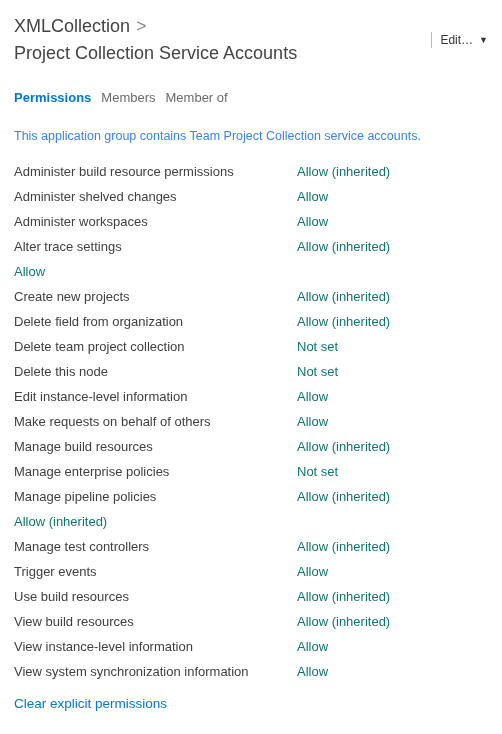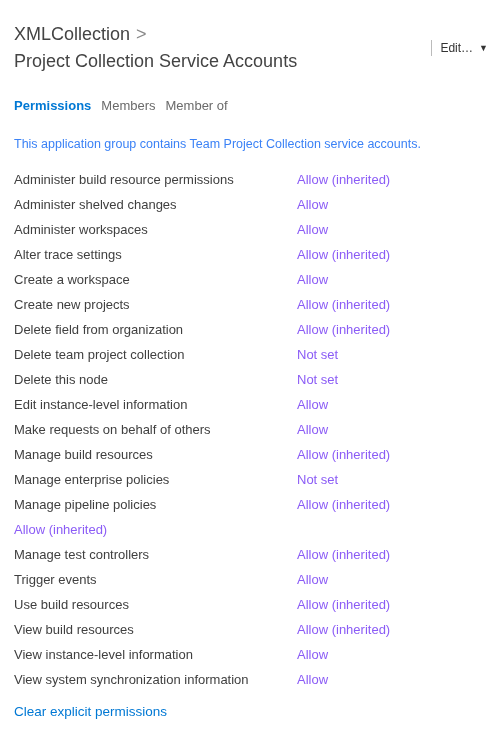--- a/index.html
+++ b/index.html
@@ -4,21 +4,21 @@
 <style>
   html, body {
     margin: 0;
     padding: 0;
     width: 502px;
     font-family: "Segoe UI", Arial, sans-serif;
     color: #333;
     background: #fff;
   }
   .container {
-    padding: 24px 14px 14px 14px;
+    padding: 16px 14px 14px 14px;
   }
   .header-row {
     display: flex;
     align-items: center;
     justify-content: space-between;
   }
   .breadcrumb {
     font-size: 18px;
     color: #444;
     font-weight: 400;
@@ -74,21 +74,21 @@
   .perm-row {
     display: flex;
     align-items: center;
     padding: 5px 0;
   }
   .perm-name {
     flex: 0 0 283px;
     color: #404040;
   }
   .perm-value {
-    color: #8b5cf6;
+    color: #0f766e;
   }
   .clear-link {
     margin-top: 12px;
     color: #0078d4;
     font-size: 13.5px;
     cursor: pointer;
   }
 </style>
 </head>
 <body>
@@ -127,21 +127,20 @@
       </div>
       <div class="perm-row">
         <div class="perm-name">Administer workspaces</div>
         <div class="perm-value">Allow</div>
       </div>
       <div class="perm-row">
         <div class="perm-name">Alter trace settings</div>
         <div class="perm-value">Allow (inherited)</div>
       </div>
       <div class="perm-row">
-        <div class="perm-name">Create a workspace</div>
         <div class="perm-value">Allow</div>
       </div>
       <div class="perm-row">
         <div class="perm-name">Create new projects</div>
         <div class="perm-value">Allow (inherited)</div>
       </div>
       <div class="perm-row">
         <div class="perm-name">Delete field from organization</div>
         <div class="perm-value">Allow (inherited)</div>
       </div>

